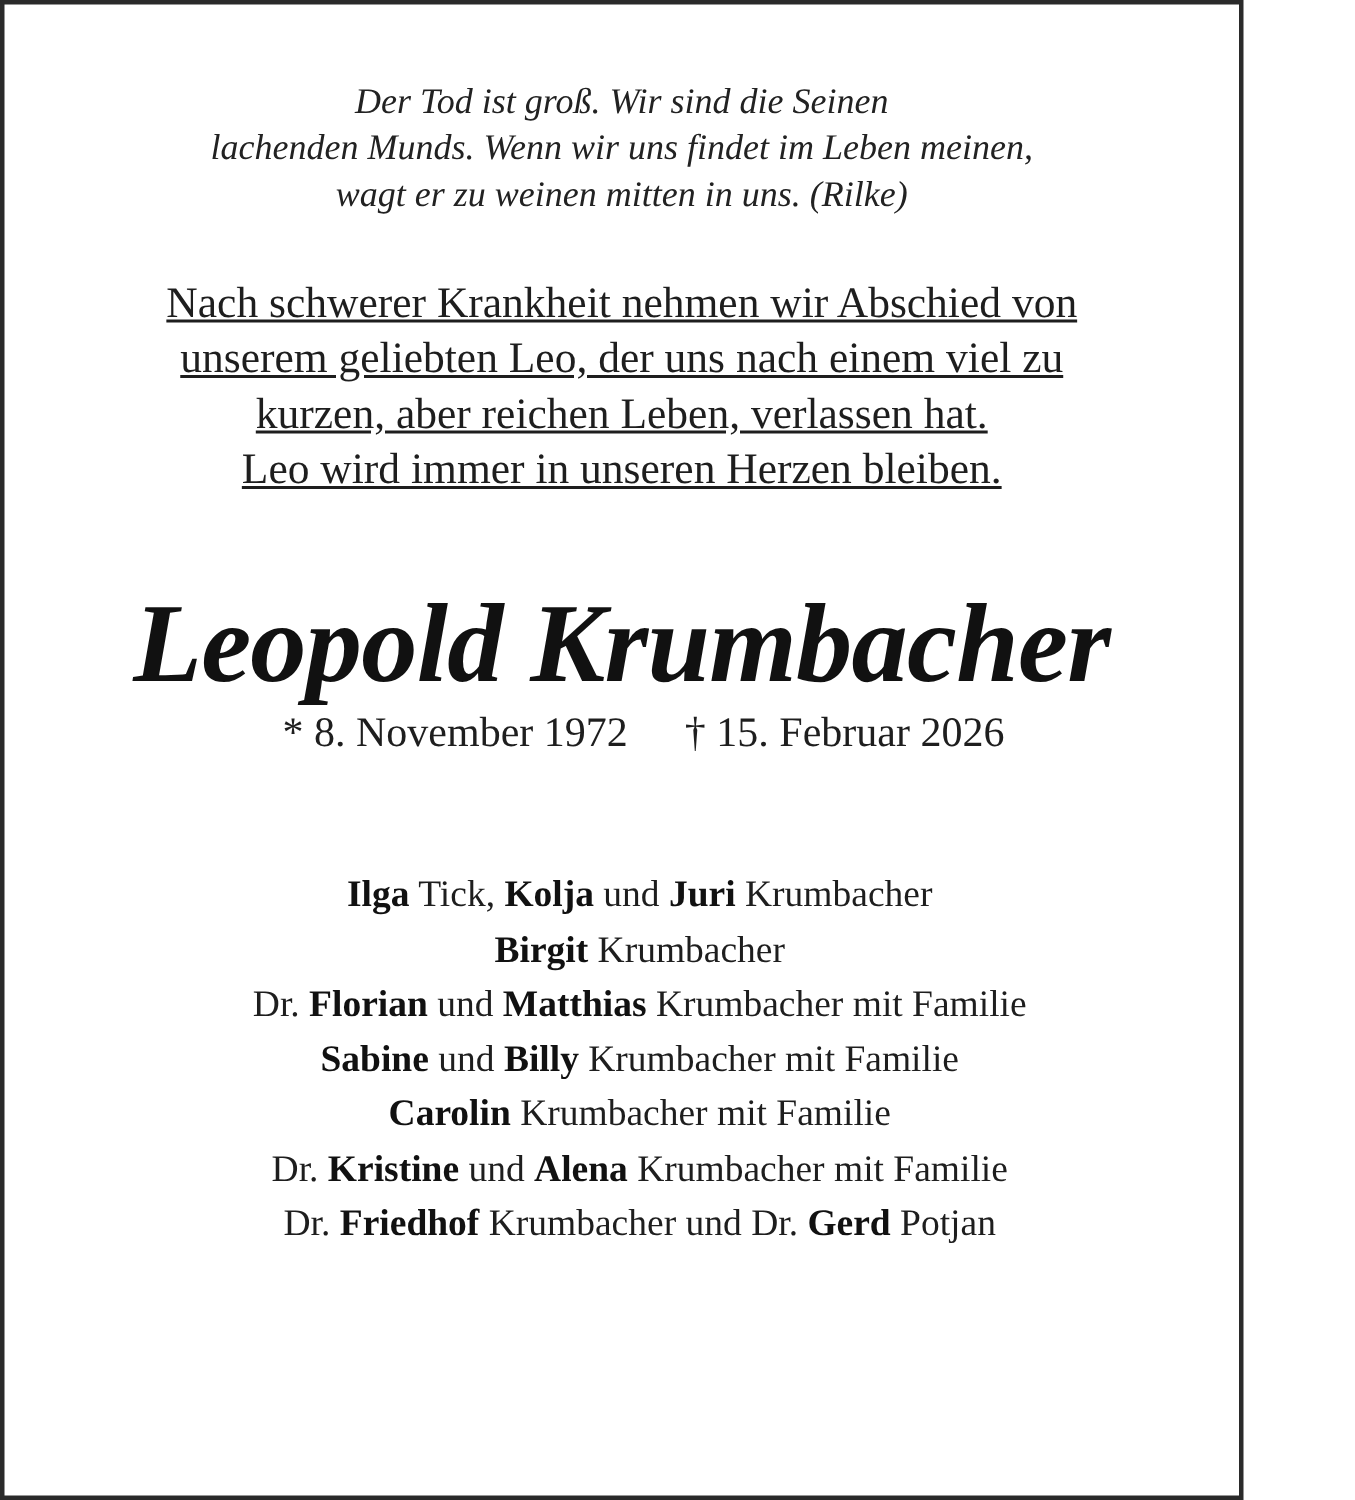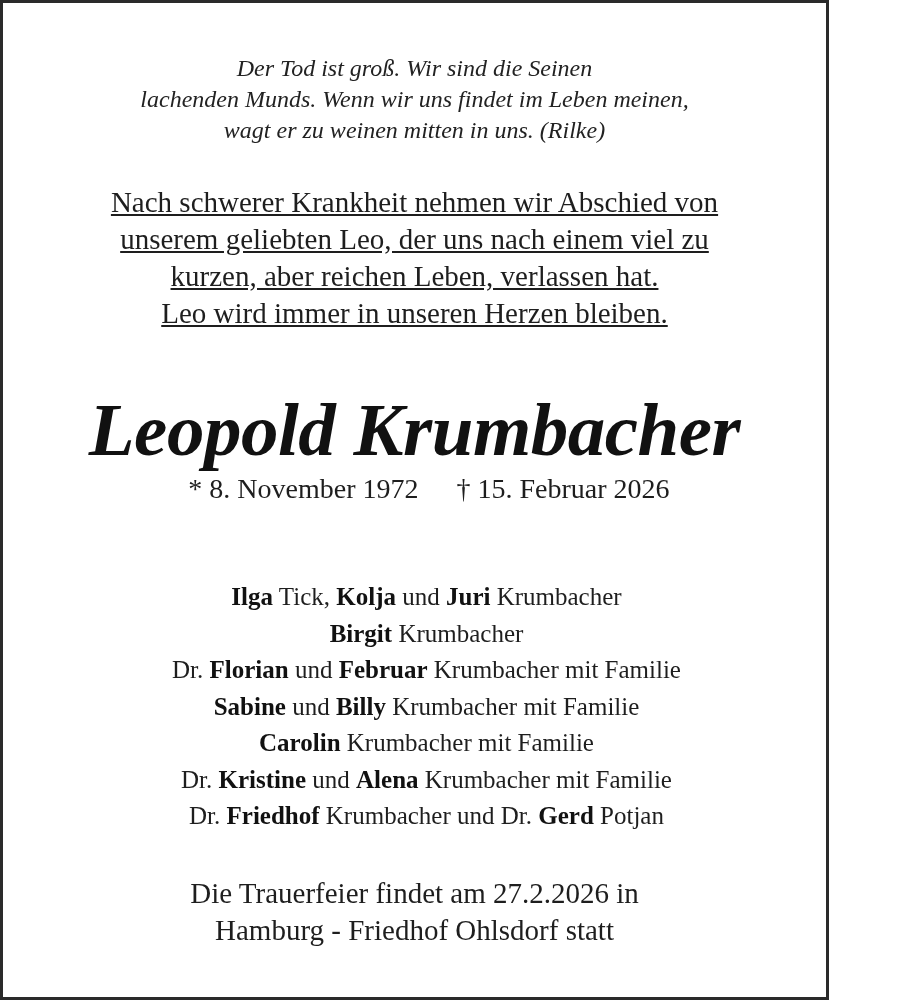--- a/index.html
+++ b/index.html
@@ -119,25 +119,21 @@
 
   <div class="name">Leopold Krumbacher</div>
 
   <div class="dates">
     <span>* 8. November 1972</span><span class="gap"></span><span>† 15. Februar 2026</span>
   </div>
 
   <div class="mourners" id="mourners">
       <span class="line"><b>Ilga</b><span> Tick, </span><b>Kolja</b><span> und </span><b>Juri</b><span> Krumbacher</span></span>
       <span class="line"><b>Birgit</b><span> Krumbacher</span></span>
-      <span class="line"><span>Dr. </span><b>Florian</b><span> und </span><b>Februar</b><span> Krumbacher mit Familie</span></span>
+      <span class="line"><span>Dr. </span><b>Florian</b><span> und </span><b>Matthias</b><span> Krumbacher mit Familie</span></span>
       <span class="line"><b>Sabine</b><span> und </span><b>Billy</b><span> Krumbacher mit Familie</span></span>
       <span class="line"><b>Carolin</b><span> Krumbacher mit Familie</span></span>
       <span class="line"><span>Dr. </span><b>Kristine</b><span> und </span><b>Alena</b><span> Krumbacher mit Familie</span></span>
       <span class="line"><span>Dr. </span><b>Friedhof</b><span> Krumbacher und Dr. </span><b>Gerd</b><span> Potjan</span></span>
     </div>
 
-  <div class="funeral">
-    <span class="line">Die Trauerfeier findet am 27.2.2026 in</span>
-    <span class="line">Hamburg - Friedhof Ohlsdorf statt</span>
-  </div>
 
 </div>
 
 </body></html>

